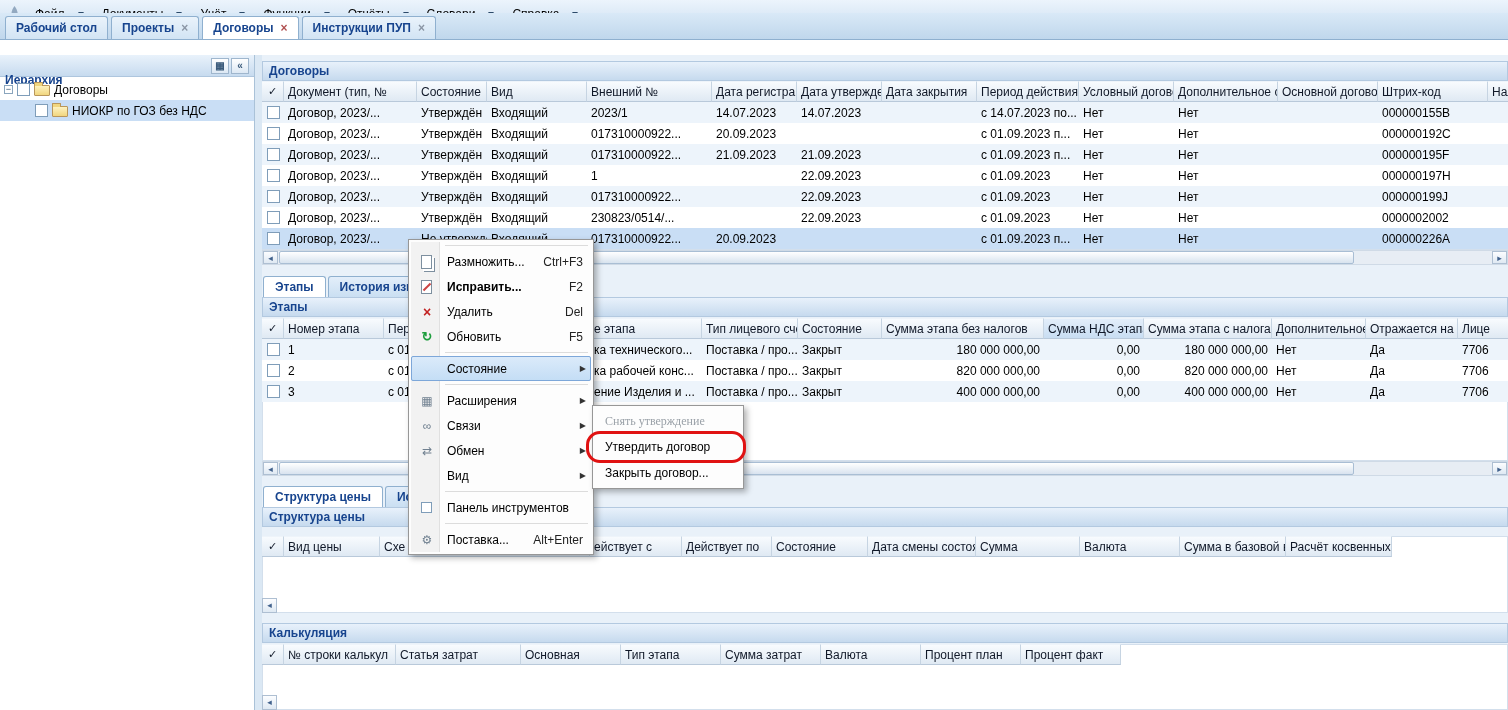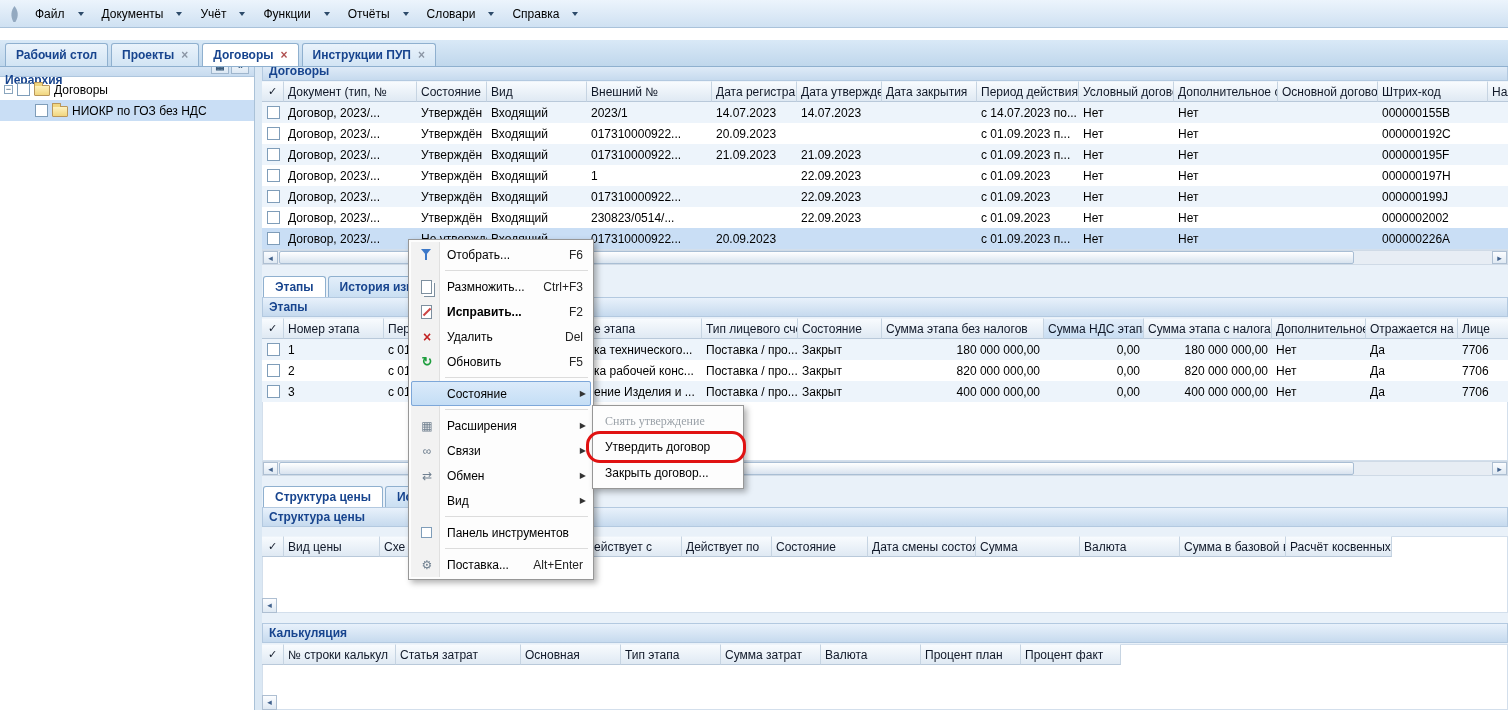--- a/index.html
+++ b/index.html
@@ -9,21 +9,21 @@
   
   .menubar { position:absolute; left:0; top:0; width:100%; height:28px;
     background:linear-gradient(#ecf4fc,#cfe1f2); border-bottom:1px solid #a9c2da;
     display:flex; align-items:center; padding-left:4px; z-index:5; }
   .logo { display:inline-flex; width:20px; justify-content:center; margin-right:2px; }
   .menu-items { display:flex; height:100%; align-items:center; }
   .menu-item { display:flex; align-items:center; gap:13px; padding:0 9px; height:22px; cursor:default; }
   .menu-item .caret { width:0; height:0; border-left:3.5px solid transparent; border-right:3.5px solid transparent; border-top:4px solid #2c4a6a; }
 
   
-  .tabbar { position:absolute; left:0; top:40px; width:100%; height:27px;
+  .tabbar { position:absolute; left:0; top:13px; width:100%; height:27px;
     background:linear-gradient(#d9e9f7,#c0d7ec); border-bottom:1px solid #8fb0cf;
     display:flex; align-items:flex-end; padding-left:5px; gap:3px; z-index:5; }
   .tab { height:23px; display:flex; align-items:center; gap:7px; padding:0 10px;
     border:1px solid #8fb0cf; border-bottom:none; border-radius:3px 3px 0 0;
     background:linear-gradient(#eaf3fb,#d2e4f4); color:var(--accent_text,#17448e); font-weight:bold; }
   .tab.active { background:#fff; }
   .tabx { color:#8b96a5; font-size:12px; line-height:10px; }
   .tab.active .tabx { color:#b05050; }
 
   
@@ -520,25 +520,20 @@
               <th>Процент факт</th>
             </tr>
           </tbody>
         </table>
       </div>
     <div class="sb-btn standalone" style="bottom:0;left:0;">◂</div>
 
   </div>
 
   <div class="context-menu" id="context-menu">
-      <div class="cm-item">
-        <span class="ic ic-filter"></span>
-        <span class="cm-label">Отобрать...</span>
-        <span class="cm-sc">F6</span>
-      </div>
       <div class="cm-sep"></div>
       <div class="cm-item">
         <span class="ic ic-doc ic-copy"></span>
         <span class="cm-label">Размножить...</span>
         <span class="cm-sc">Ctrl+F3</span>
       </div>
       <div class="cm-item bold">
         <span class="ic ic-doc ic-edit"></span>
         <span class="cm-label">Исправить...</span>
         <span class="cm-sc">F2</span>

